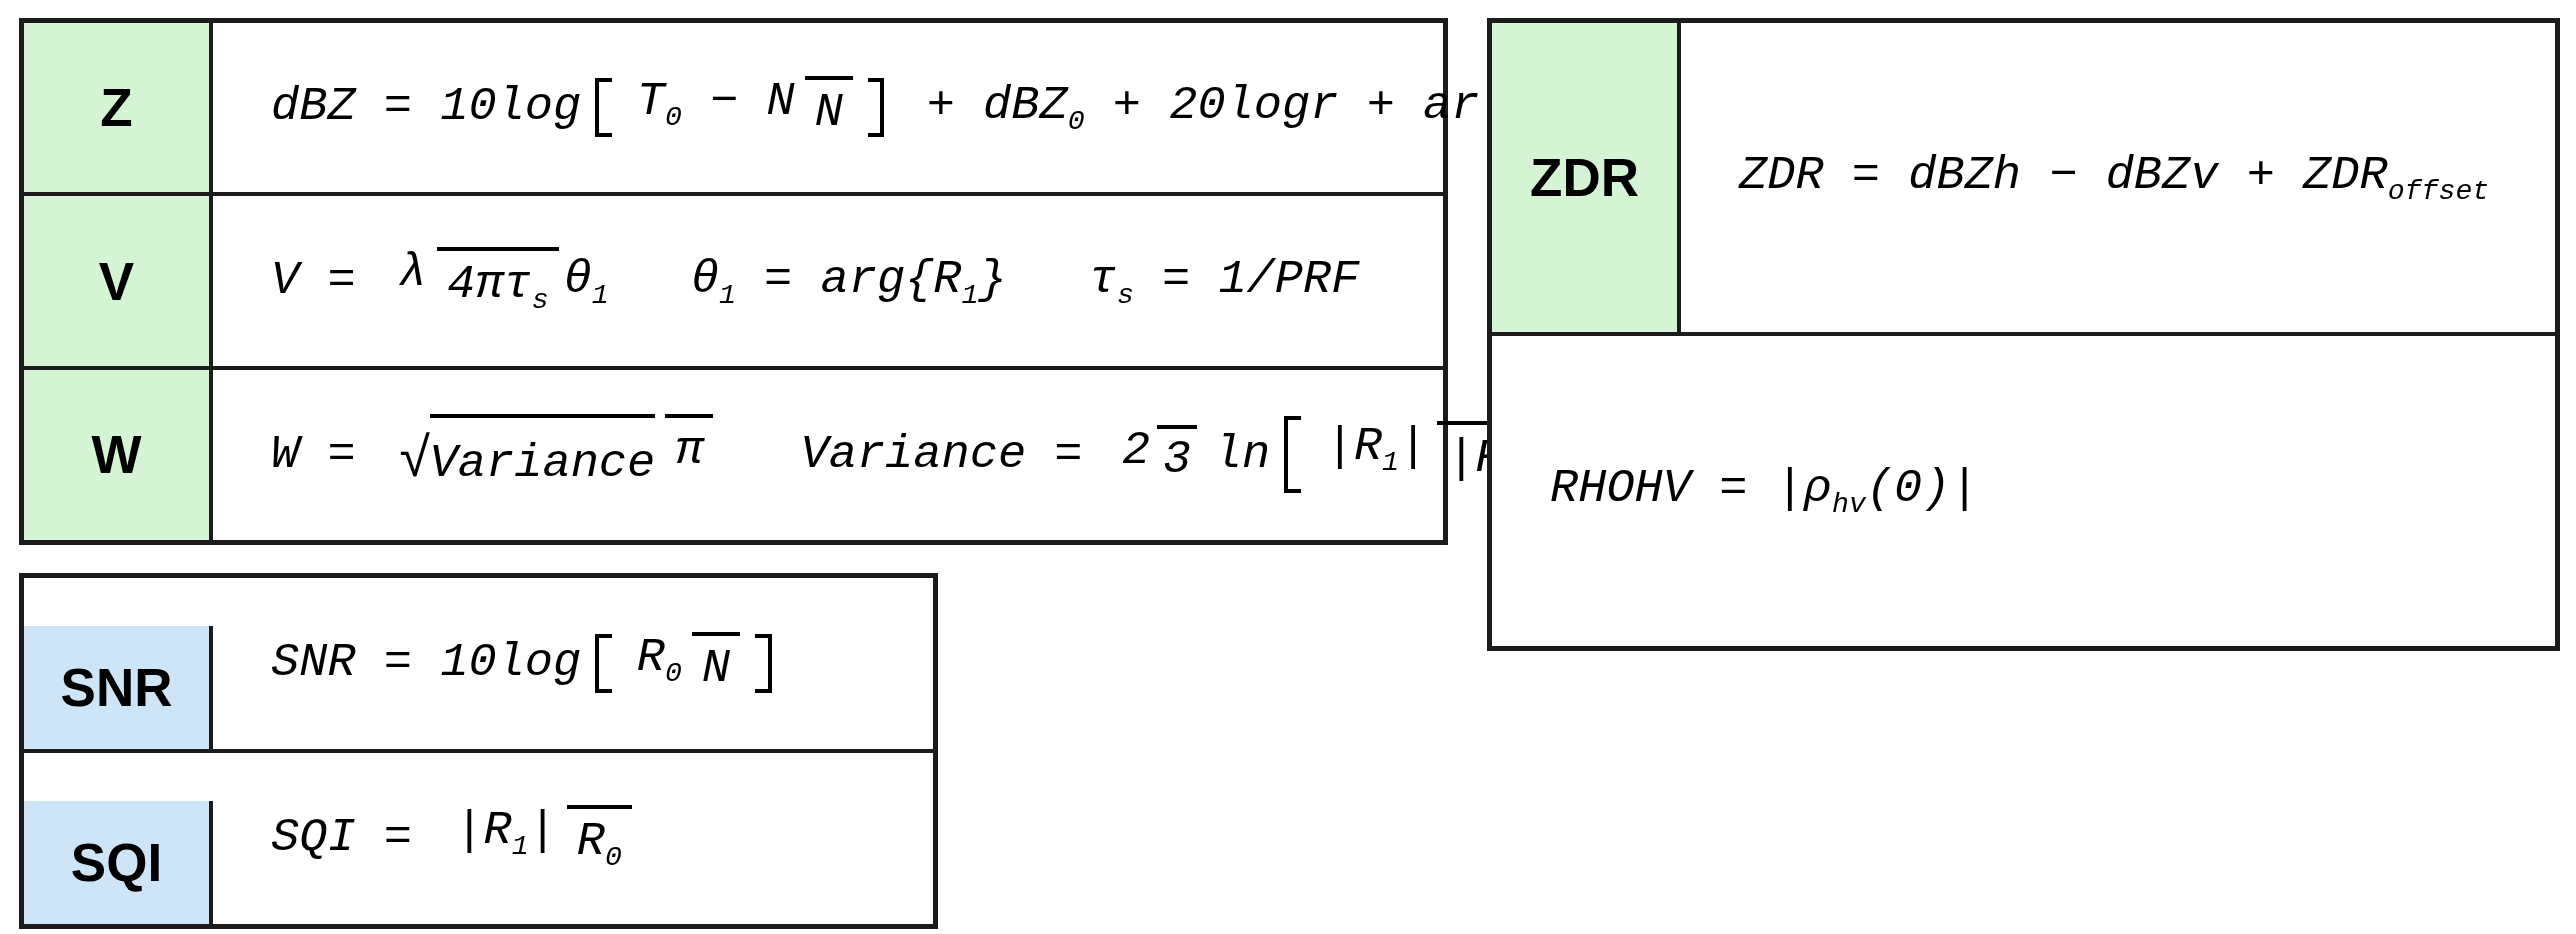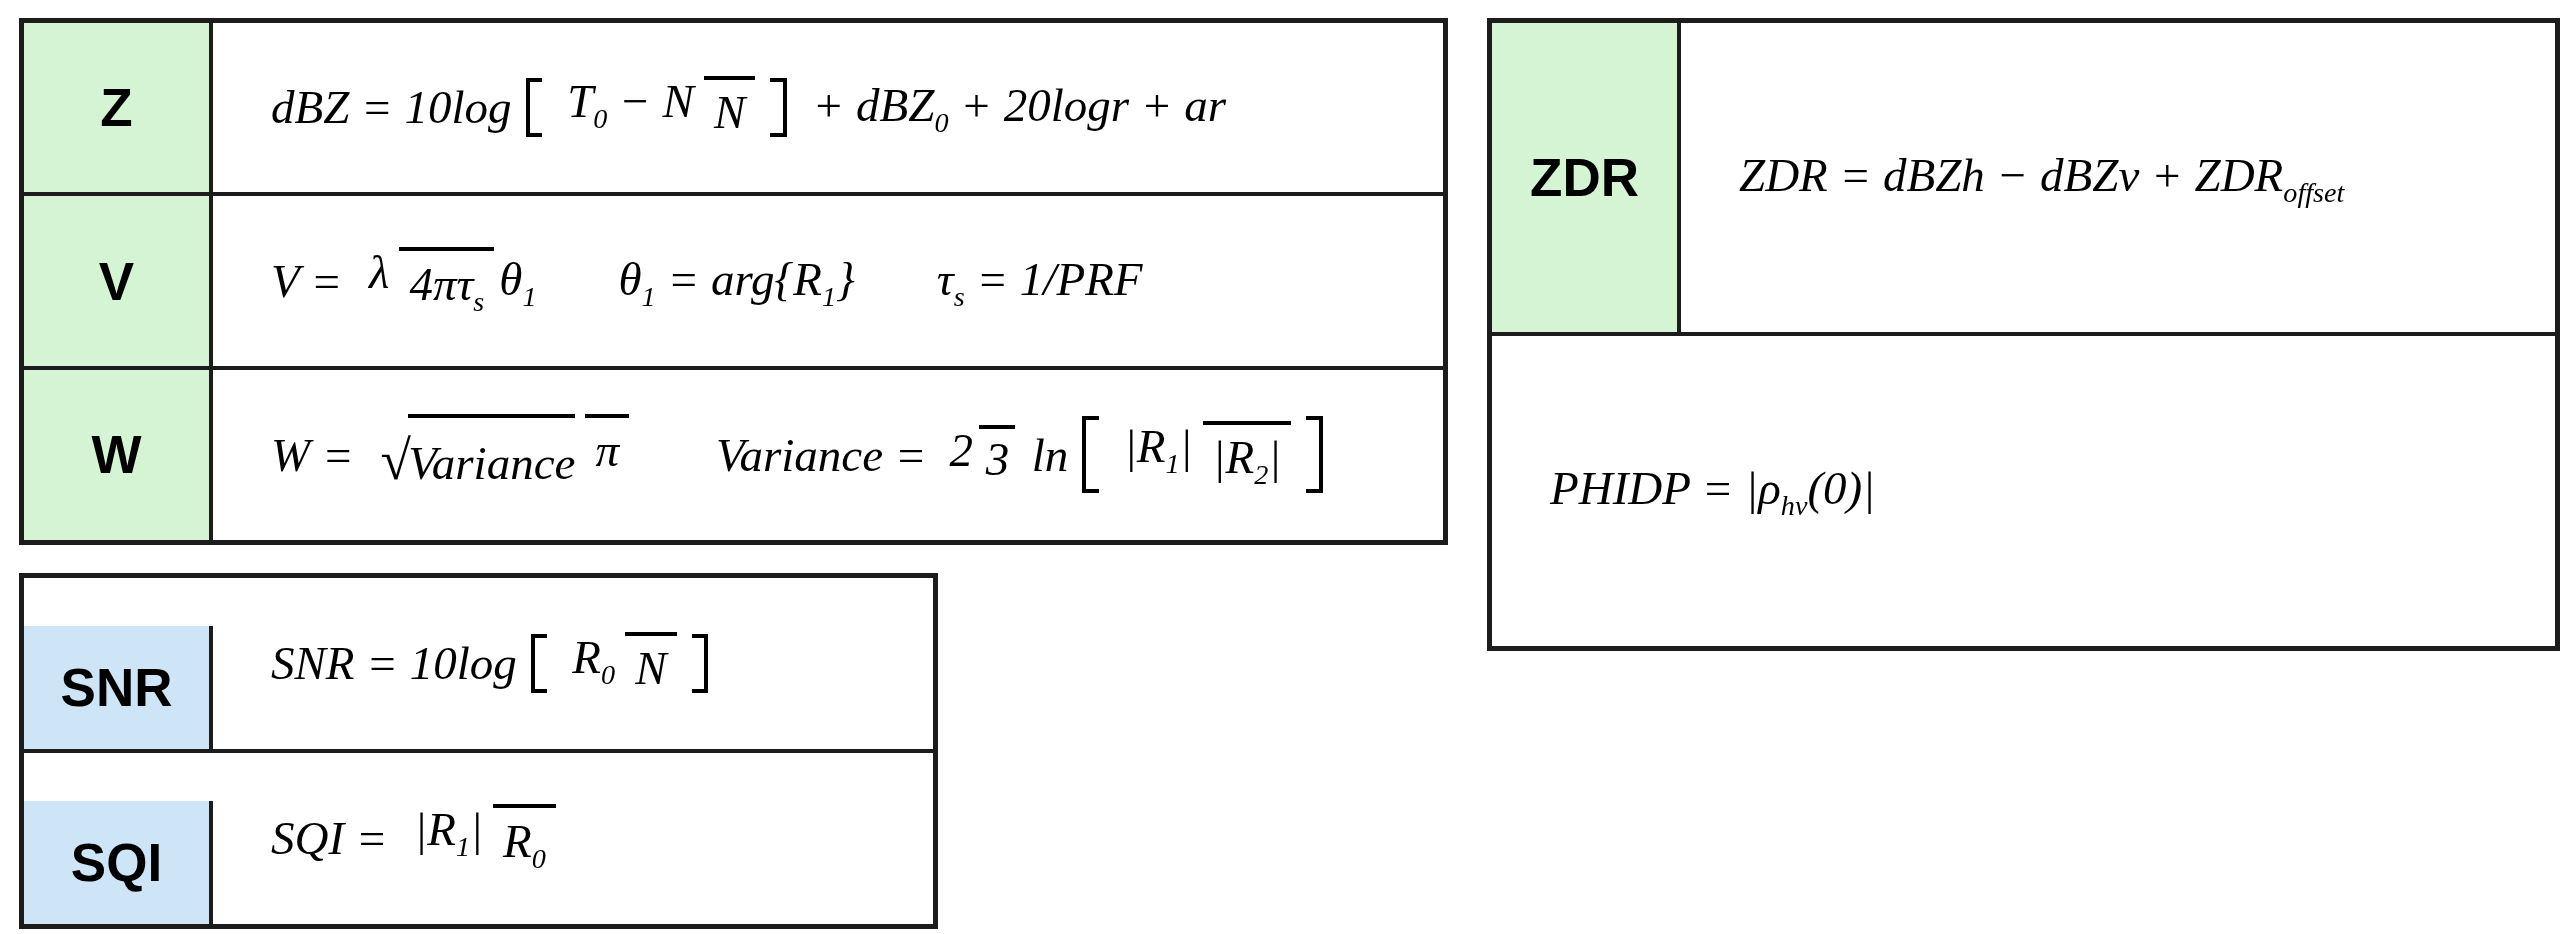--- a/index.html
+++ b/index.html
@@ -23,21 +23,21 @@
   .label-cell{
     flex:0 0 189px;display:flex;align-items:center;justify-content:center;
     border-right:4.4px solid var(--border);
     font-family:"Liberation Sans",sans-serif;font-weight:bold;font-size:53px;color:#000;
   }
   .green .label-cell{background:var(--green);}
   .blue  .label-cell{background:var(--blue);margin-top:48px;}
 
   .formula-cell{
     flex:1;display:flex;align-items:center;padding-left:58px;
-    font-family:Liberation Serif, serif;font-style:italic;font-size:47px;color:#000;
+    font-family:Liberation Mono, monospace;font-style:italic;font-size:47px;color:#000;
   }
   .math{display:flex;align-items:center;}
   .run{white-space:pre;line-height:1.15;}
   .sb{font-size:0.6em;vertical-align:-0.38em;line-height:1;}
 
   .frac{display:inline-flex;flex-direction:row;align-items:stretch;text-align:center;margin:0 5px;}
   .fnum{padding:0 10px 6.3px;white-space:pre;line-height:1.1;}
   .fden{border-top:4.4px solid #000;padding:7.6px 10px 0;white-space:pre;line-height:1.1;}
   .frac.small .fnum{padding:0 6.3px 5px;}
   .frac.small .fden{padding:5px 6.3px 0;}
@@ -125,21 +125,21 @@
       <div class="formula-cell">
         <span class="math">
           <span class="run"><span>ZDR = dBZh − dBZv + ZDR</span><span class="sb">offset</span></span>
         </span>
       </div>
     </div>
 
     <div class="row green">
       <div class="formula-cell">
         <span class="math">
-          <span class="run"><span>PHIDP = |ρ</span><span class="sb">hv</span><span>(0)|</span></span>
+          <span class="run"><span>RHOHV = |ρ</span><span class="sb">hv</span><span>(0)|</span></span>
         </span>
       </div>
     </div>
 
 
   </div>
 
   <div class="tbl tbl-bottom">
 
     <div class="row blue">

